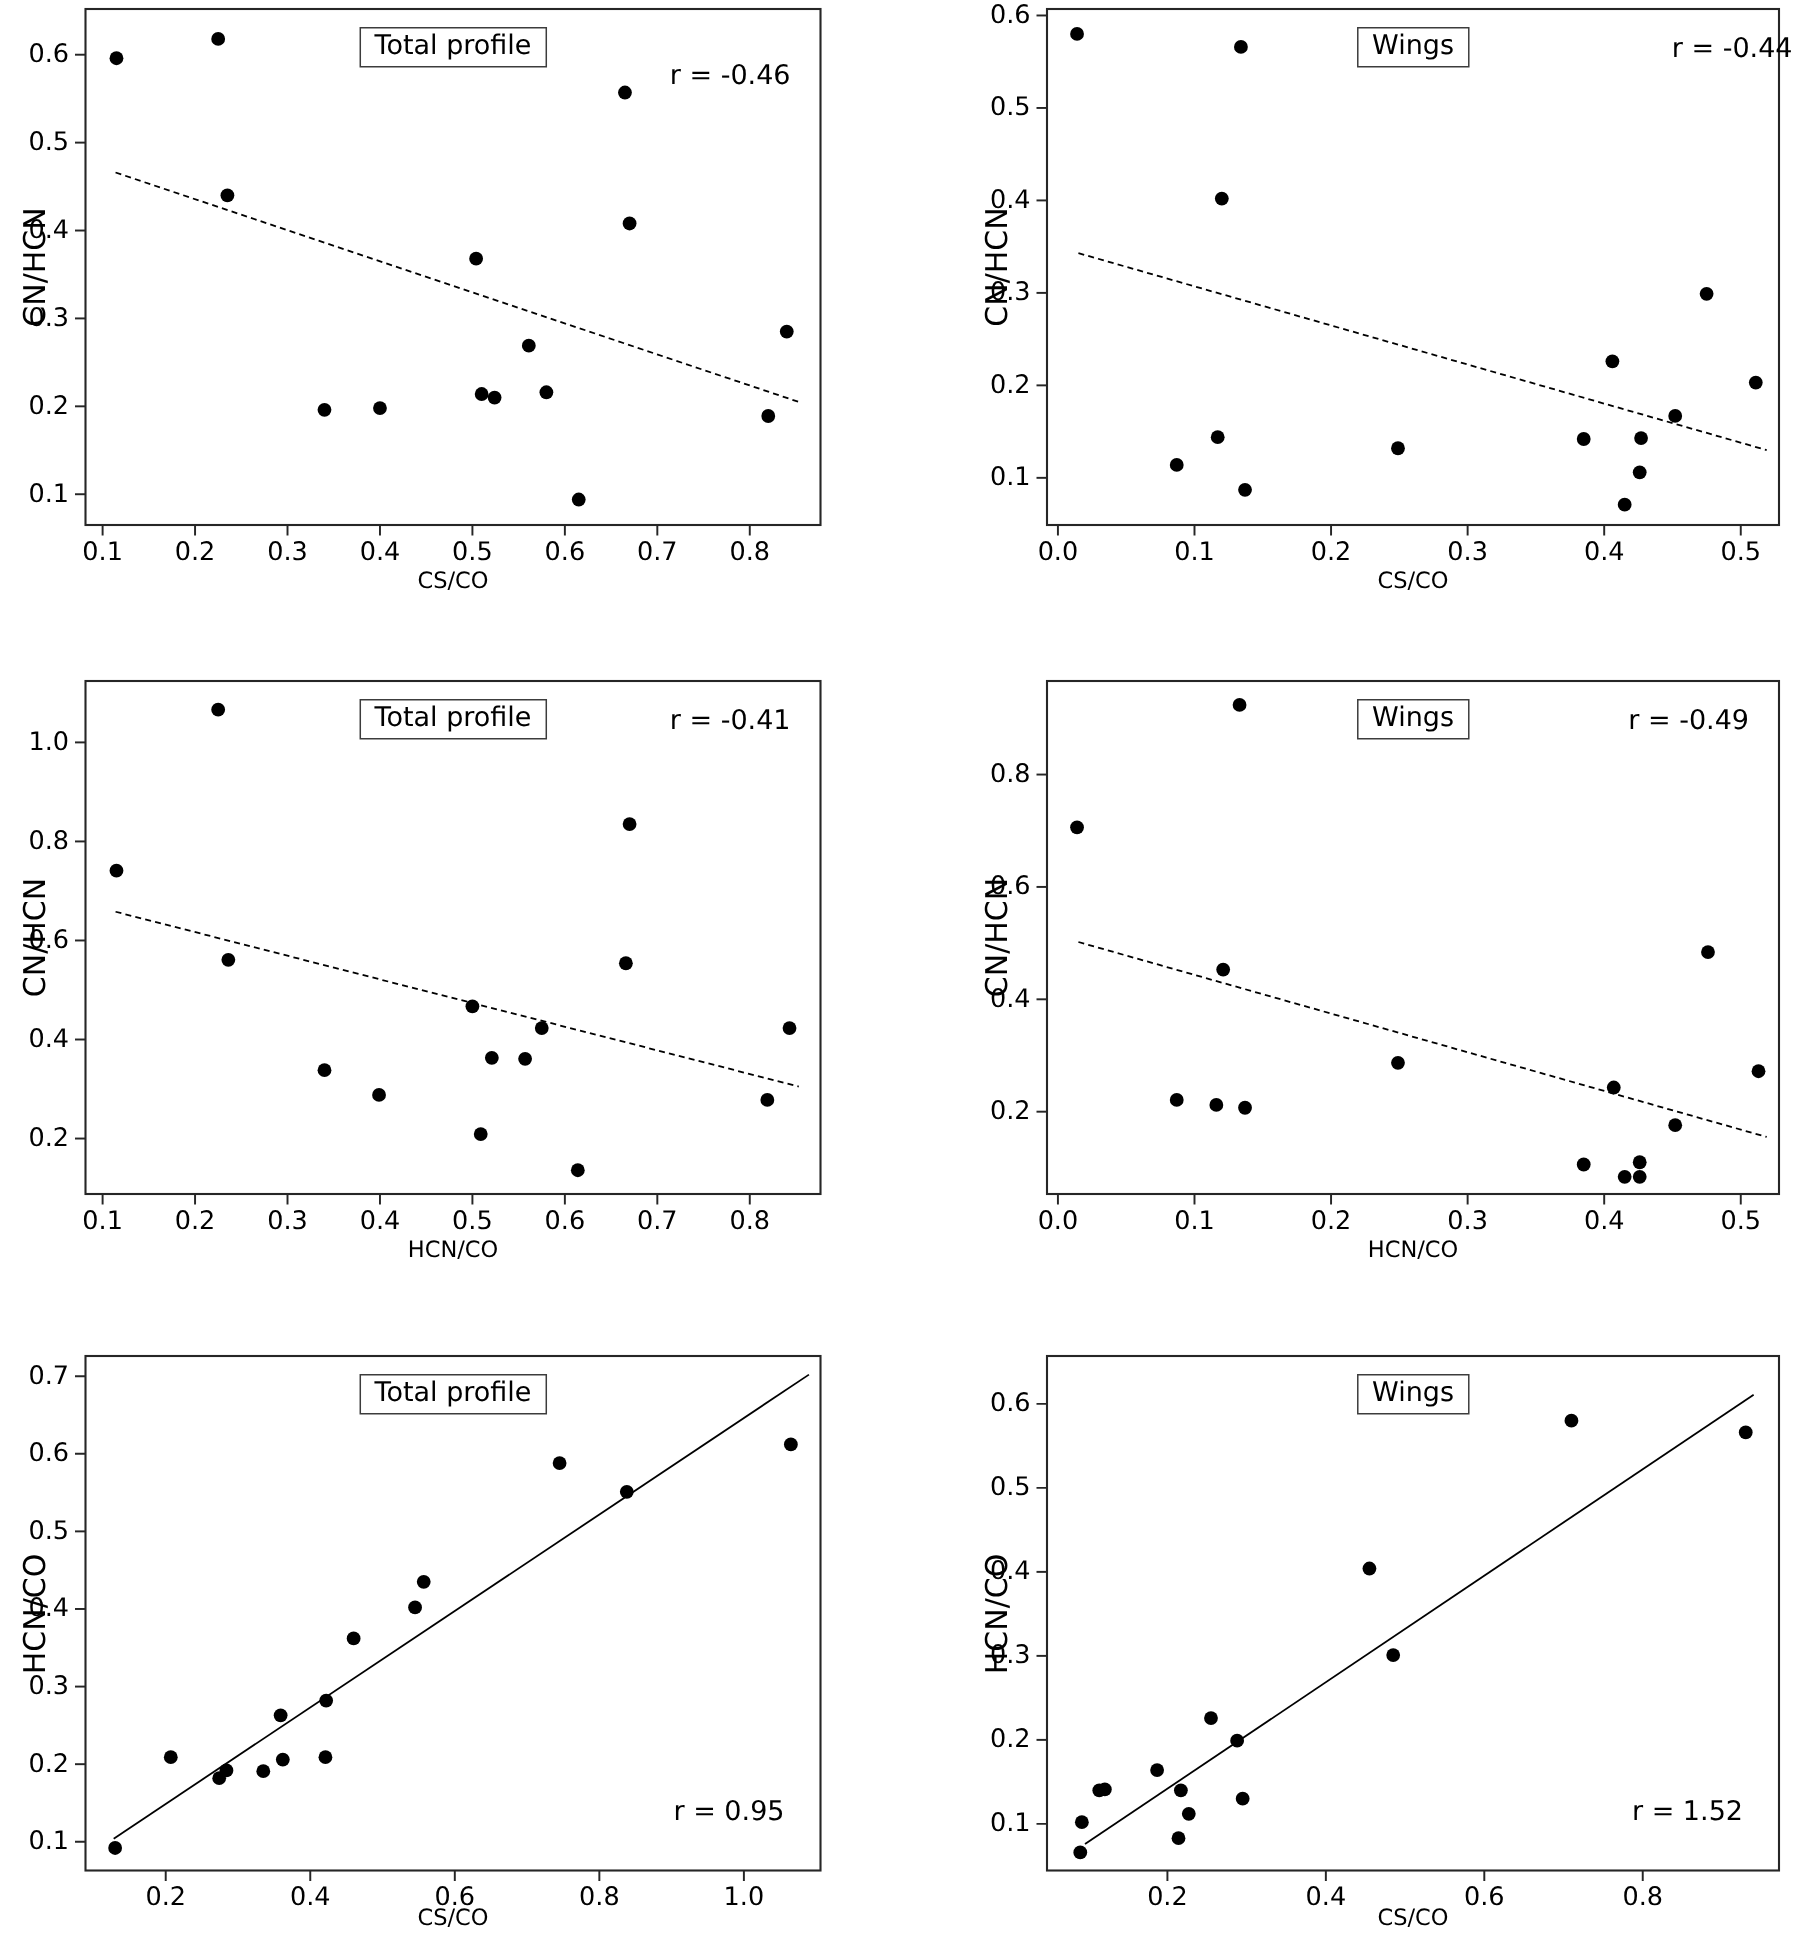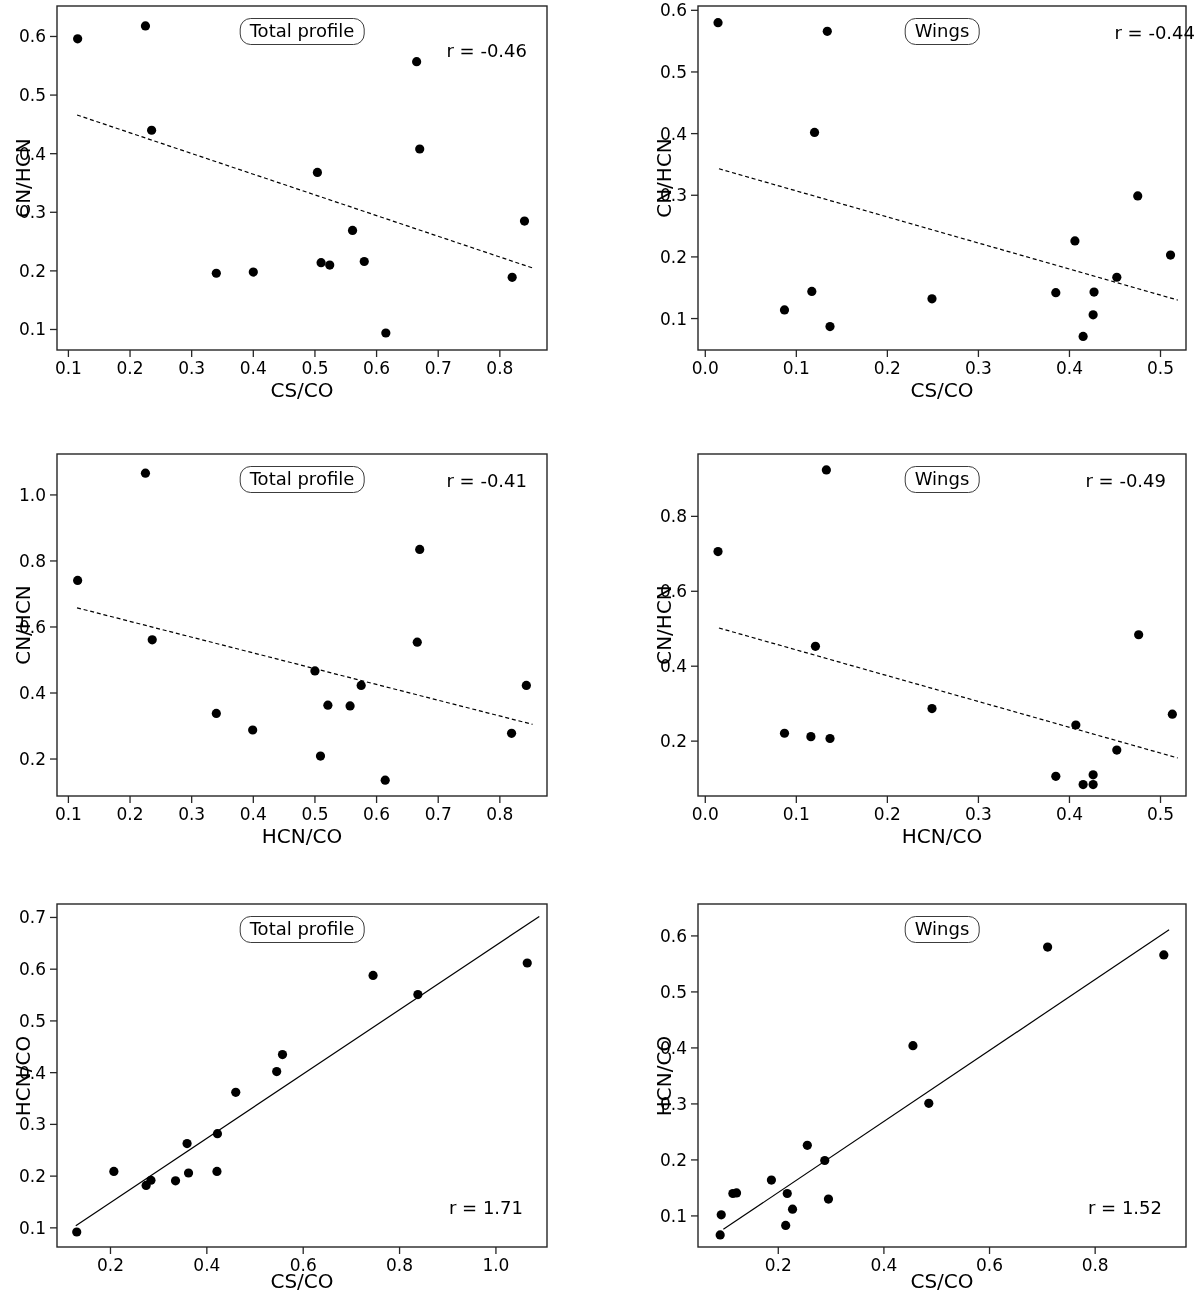--- a/index.html
+++ b/index.html
@@ -10,25 +10,25 @@
   }
   .figure{
     display:grid;
     grid-template-columns:600px 600px;
     grid-template-rows:430px 430px 431px;
   }
   .panel{position:relative}
   .panel svg{position:absolute;left:0;top:0;display:block}
   .overlay{position:absolute;white-space:nowrap;line-height:1.2}
   .annot{
-    font-size:18px;border:1.4px solid #3c3c3c;border-radius:11px;
+    font-size:18px;border:1.4px solid #3c3c3c;border-radius:0;
     padding:1px 9px 2px 9px;background:#ffffff;transform:translateX(-50%);
   }
   .rlab{font-size:18px;transform:translateX(-100%)}
-  .xlab{font-size:20px;transform:translateX(-50%)}
+  .xlab{font-size:15px;transform:translateX(-50%)}
   .ylab{font-size:20px;transform:translate(-50%,-50%) rotate(-90deg);transform-origin:center}
 </style>
 </head>
 <body>
 
 <div class="figure">
 
   <div class="panel" id="panel0">
     <svg width="600" height="430" viewBox="0 0 600 430">
         <rect x="57" y="6" width="490" height="344" fill="none" stroke="#262626" stroke-width="1.4"></rect>
@@ -269,21 +269,21 @@
         <circle cx="216.96066863323497" cy="311.4675716440422" r="4.6" fill="#000000"></circle>
         <circle cx="217.44247787610615" cy="273.70135746606337" r="4.6" fill="#000000"></circle>
         <circle cx="235.7512291052114" cy="232.3137254901961" r="4.6" fill="#000000"></circle>
         <circle cx="276.70501474926255" cy="211.61990950226246" r="4.6" fill="#000000"></circle>
         <circle cx="282.4867256637168" cy="194.54751131221718" r="4.6" fill="#000000"></circle>
         <circle cx="373.06686332350046" cy="115.3936651583711" r="4.6" fill="#000000"></circle>
         <circle cx="417.8751229105211" cy="134.53544494720964" r="4.6" fill="#000000"></circle>
         <circle cx="527.2458210422811" cy="102.97737556561094" r="4.6" fill="#000000"></circle>
       </svg>
     <div class="overlay annot" style="left: 302px; top: 56px;">Total profile</div>
-    <div class="overlay rlab" style="left: 523px; top: 337px;">r = 1.71</div>
+    <div class="overlay rlab" style="left: 523px; top: 337px;">r = 0.95</div>
     <div class="overlay xlab" style="left: 302px; top: 409px;">CS/CO</div>
     <div class="overlay ylab" style="left: 23px; top: 215.5px;">HCN/CO</div>
   </div>
 
   <div class="panel" id="panel5">
     <svg width="600" height="431" viewBox="0 0 600 431">
         <rect x="98" y="44" width="488" height="343" fill="none" stroke="#262626" stroke-width="1.4"></rect>
         <line x1="178.2770562770563" y1="387" x2="178.2770562770563" y2="394" stroke="#262626" stroke-width="1.3"></line>
         <text x="178.2770562770563" y="398" text-anchor="middle" dominant-baseline="hanging" font-size="17" fill="#000000">0.2</text>
         <line x1="283.9047619047619" y1="387" x2="283.9047619047619" y2="394" stroke="#262626" stroke-width="1.3"></line>

